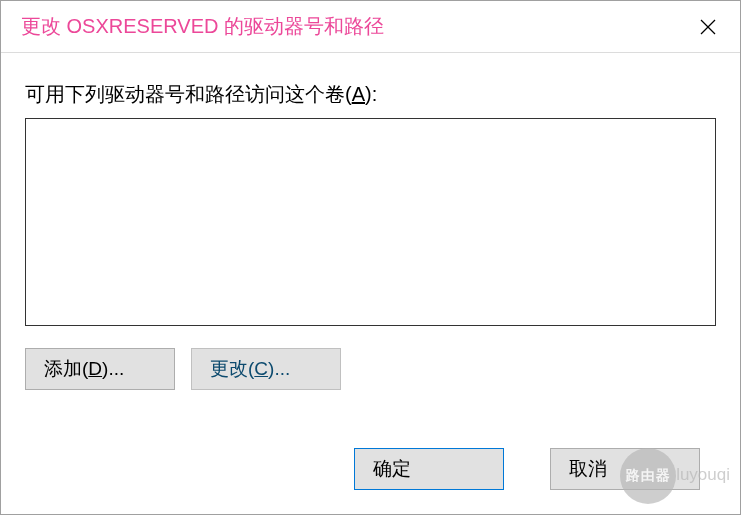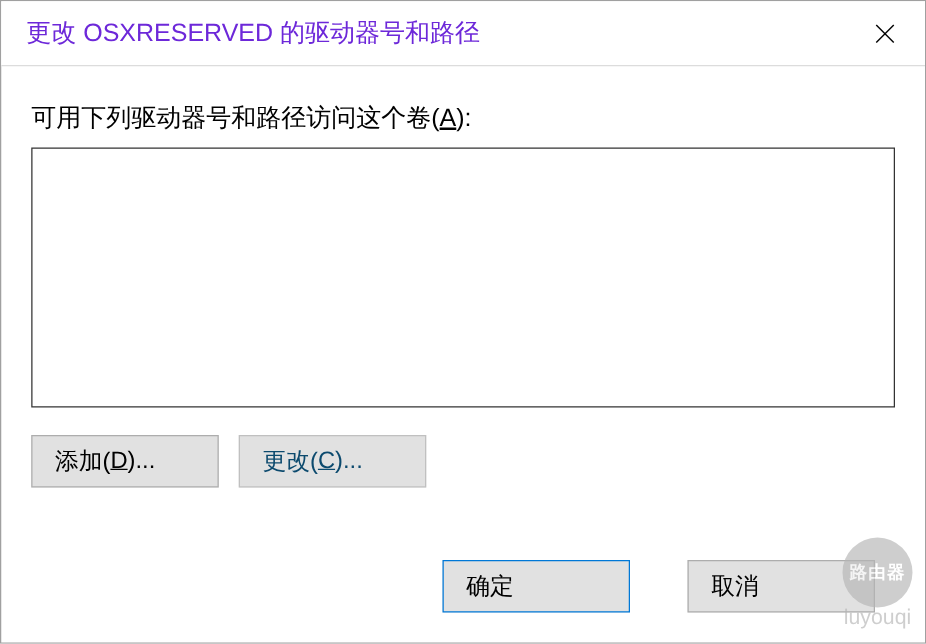--- a/index.html
+++ b/index.html
@@ -23,21 +23,21 @@
       height: 52px;
       display: flex;
       justify-content: space-between;
       align-items: center;
       padding: 0 0 0 20px;
       border-bottom: 1px solid #dcdcdc;
       background: #fff;
     }
     .titlebar-title {
       font-size: 20px;
-      color: #6d28d9;
+      color: #ec4899;
     }
     .close-btn {
       width: 64px;
       height: 52px;
       display: flex;
       justify-content: center;
       align-items: center;
       cursor: pointer;
       font-size: 22px;
     }
@@ -104,21 +104,21 @@
     }
     .btn.secondary {
       border: 1px solid #adadad;
       margin-left: 28px;
     }
     .watermark {
       position: absolute;
       right: 10px;
       bottom: 10px;
       display: flex;
-      flex-direction: column;
+      flex-direction: row;
       align-items: center;
       opacity: 0.65;
       pointer-events: none;
     }
     .watermark-circle {
       width: 56px;
       height: 56px;
       border-radius: 50%;
       background: #b5b5b5;
       color: #fff;

